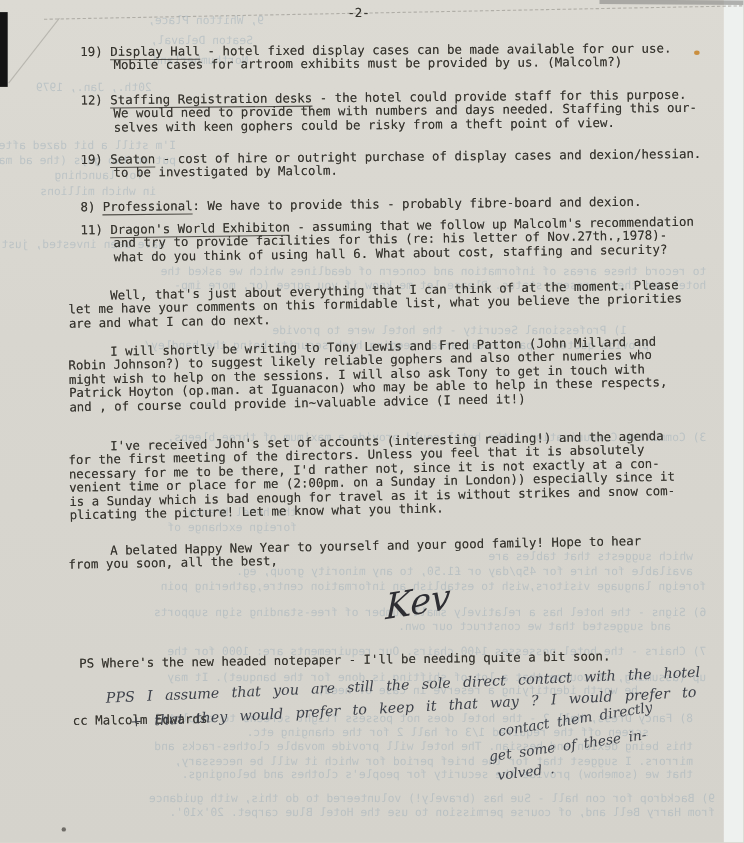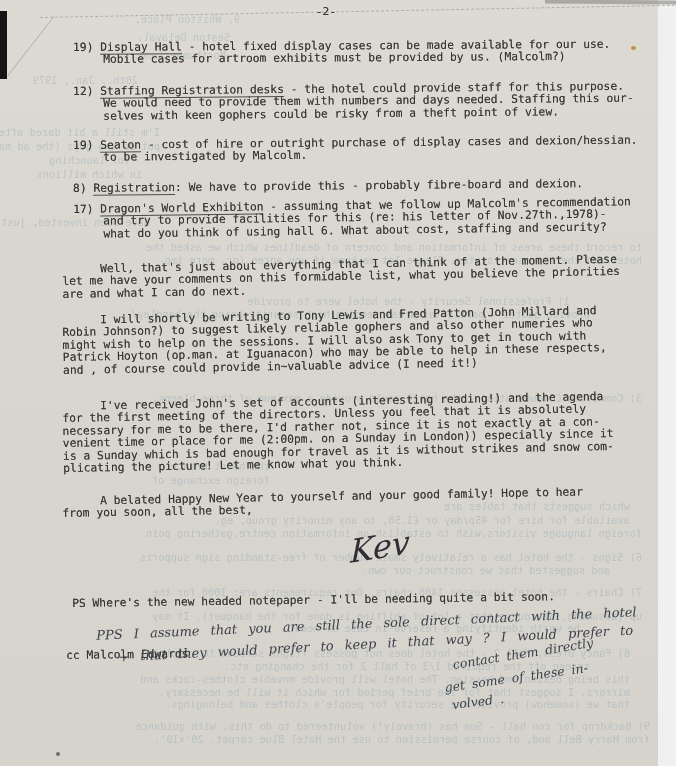--- a/index.html
+++ b/index.html
@@ -117,25 +117,25 @@
       <div class="line cont">We would need to provide them with numbers and days needed. Staffing this our-</div>
       <div class="line cont">selves with keen gophers could be risky from a theft point of view.</div>
     </div>
 
     <div class="block item r05" style="left:73px;top:140px;">
       <div class="line"><span>19) </span><span class="ul">Seaton</span><span> - cost of hire or outright purchase of display cases and dexion/hessian.</span></div>
       <div class="line cont">to be investigated by Malcolm.</div>
     </div>
 
     <div class="block item r05" style="left:73px;top:183px;">
-      <div class="line"><span>8) </span><span class="ul">Registration</span><span>: We have to provide this - probably fibre-board and dexion.</span></div>
+      <div class="line"><span>8) </span><span class="ul">Professional</span><span>: We have to provide this - probably fibre-board and dexion.</span></div>
     </div>
 
     <div class="block item r08" style="left:73px;top:204px;">
-      <div class="line"><span>17) </span><span class="ul">Dragon's World Exhibiton</span><span> - assuming that we follow up Malcolm's recommendation</span></div>
+      <div class="line"><span>11) </span><span class="ul">Dragon's World Exhibiton</span><span> - assuming that we follow up Malcolm's recommendation</span></div>
       <div class="line cont">and try to provide facilities for this (re: his letter of Nov.27th.,1978)-</div>
       <div class="line cont">what do you think of using hall 6. What about cost, staffing and security?</div>
     </div>
 
     <div class="block para r10" style="left:62px;top:264px;">
       <div class="line indent">Well, that's just about everything that I can think of at the moment. Please</div>
       <div class="line">let me have your comments on this formidable list, what you believe the priorities</div>
       <div class="line">are and what I can do next.</div>
     </div>
 

